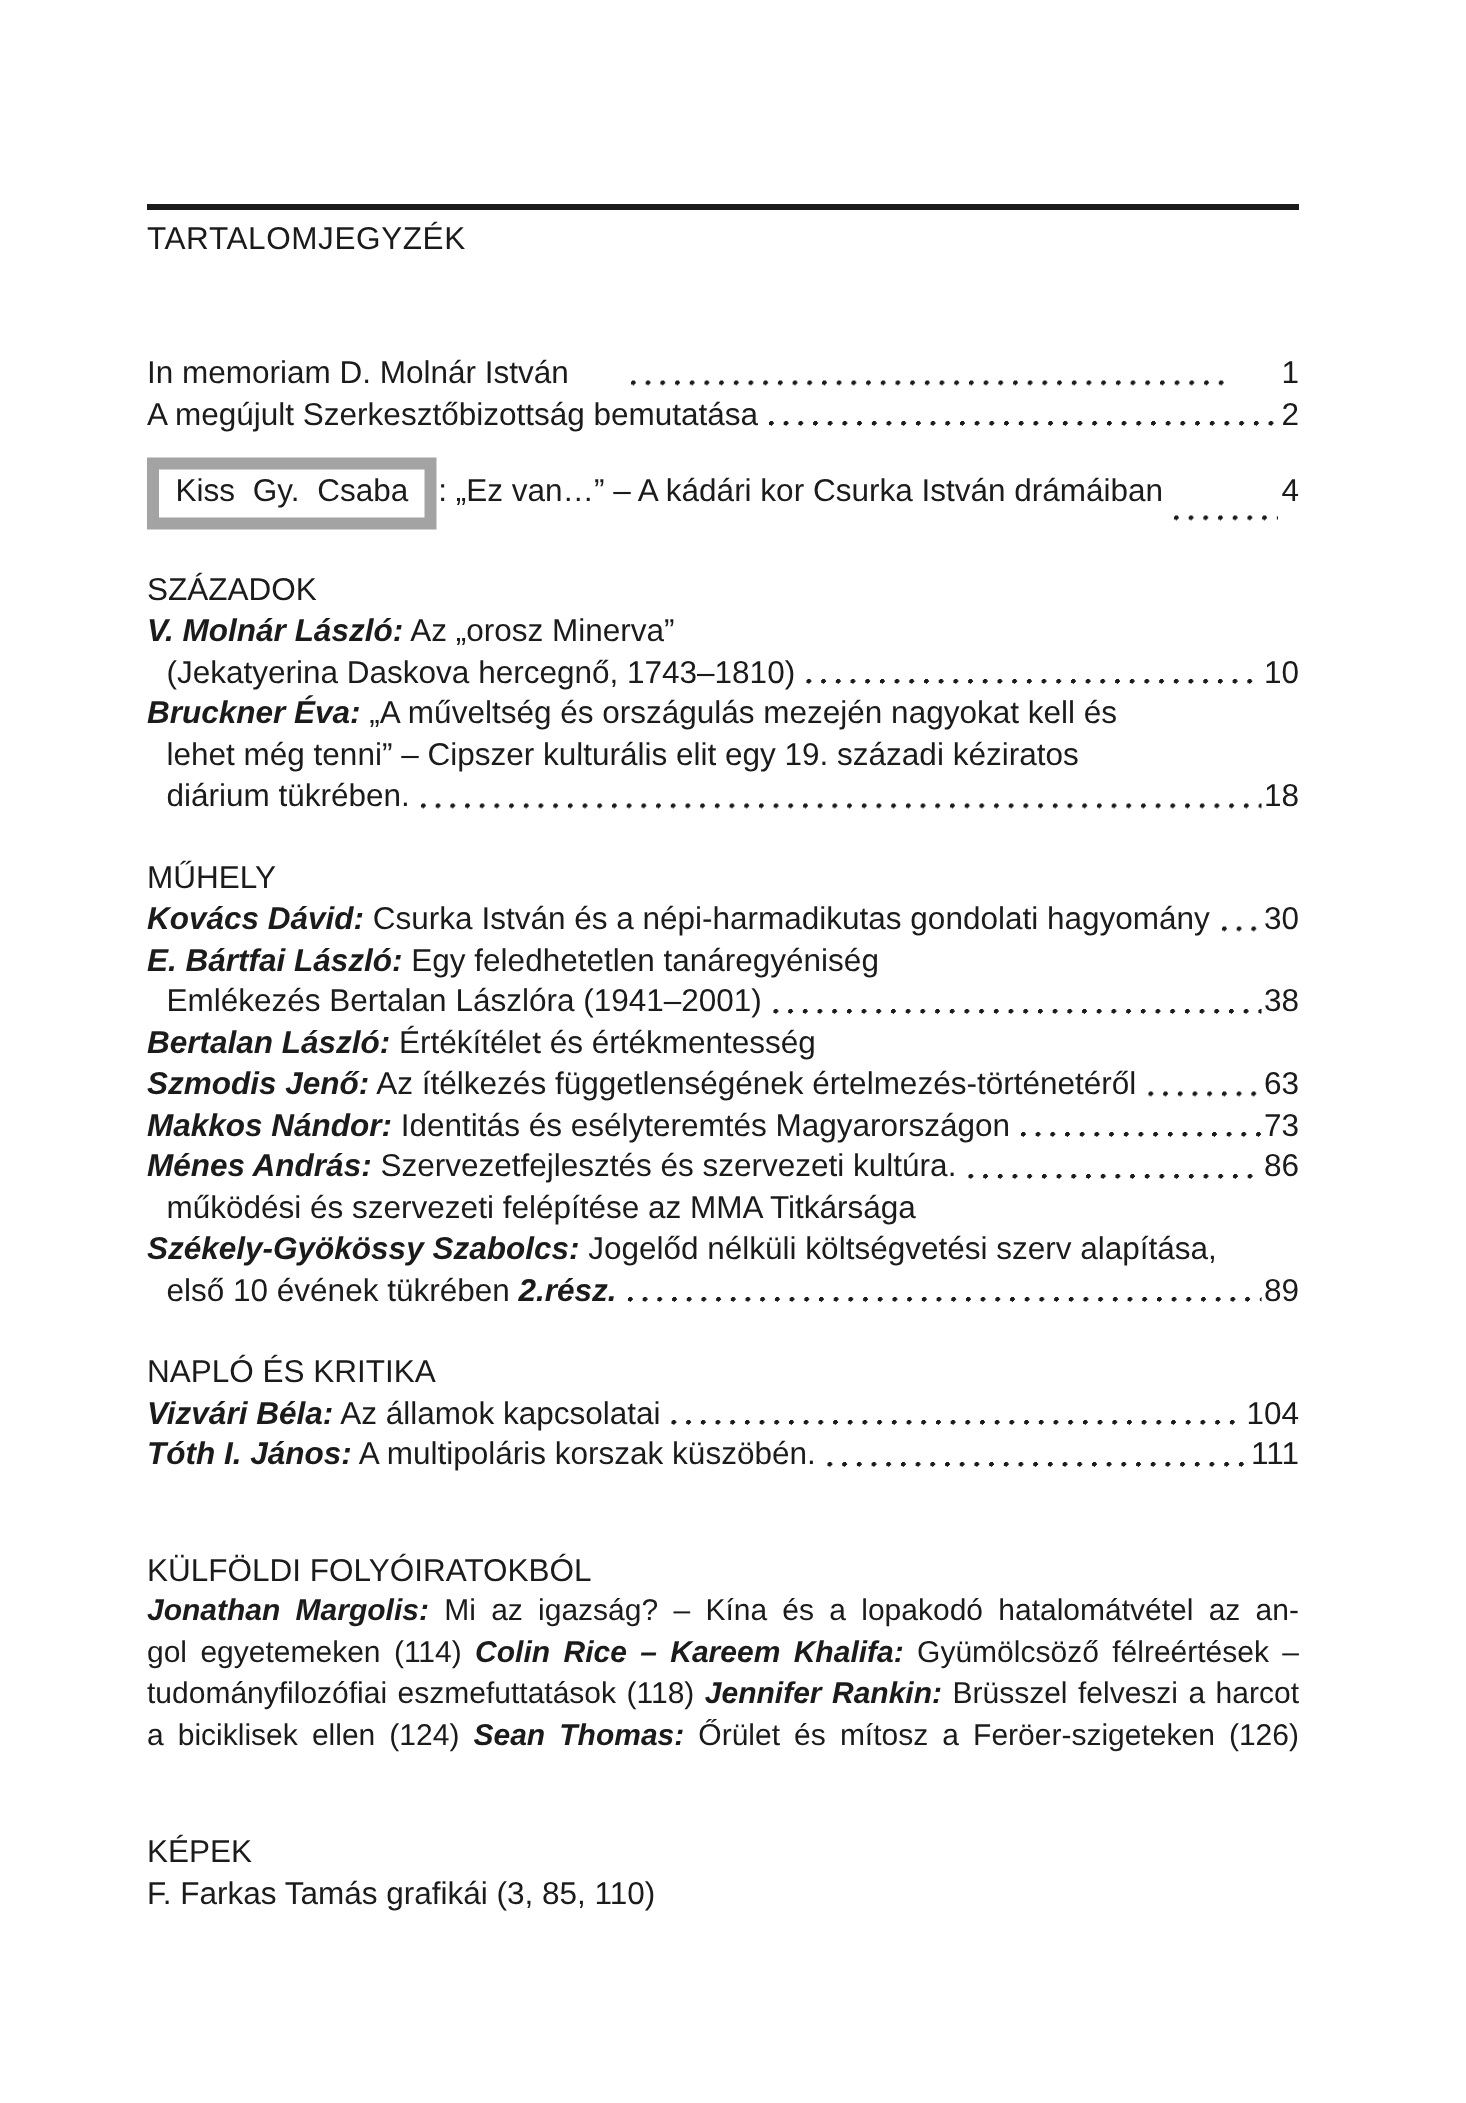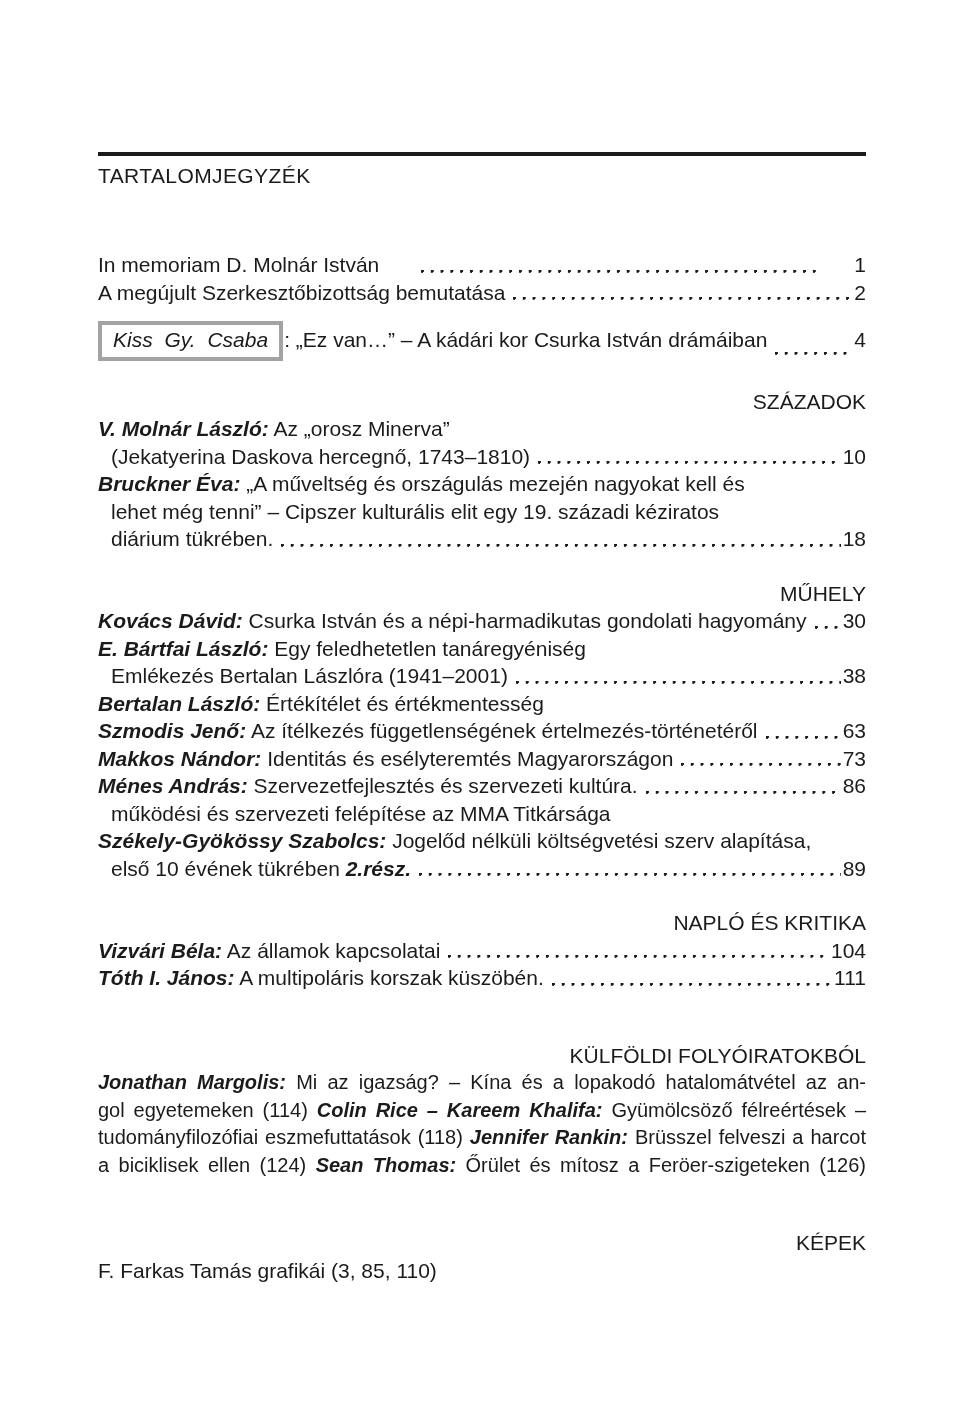--- a/index.html
+++ b/index.html
@@ -4,43 +4,43 @@
 <style>
   html,body{margin:0;padding:0;}
   body{
     width:977px;height:1402px;
     background:#ffffff;
     overflow:hidden;
     font-family:"Liberation Sans","DejaVu Sans",sans-serif;
     color:#1b1b1b;
     -webkit-font-smoothing:antialiased;
   }
-  .sheet{position:absolute;left:98px;top:16px;width:768px;}
+  .sheet{position:absolute;left:98px;top:0;width:768px;}
   .top-rule{margin-top:136px;height:4px;background:#1b1b1b;}
   .doc-title{margin-top:6px;font-size:21px;line-height:27px;letter-spacing:.4px;}
   #toc{font-size:21px;line-height:27.5px;}
   .row{display:flex;white-space:nowrap;align-items:baseline;}
   .row.indent{padding-left:13px;}
   .gap-first{margin-top:62px;gap:34px;}
-  .heading{margin-top:27px;text-align:right;}
+  .heading{margin-top:27px;}
   .heading.gap-large{margin-top:50px;}
   .it{font-style:italic;font-weight:bold;}
   .txt{flex:0 0 auto;}
   .leader{
     flex:1 1 auto;min-width:10px;align-self:flex-end;height:6px;
     margin:0 2px 4px 7px;
     background-image:radial-gradient(circle at 2.2px 2.2px,#1b1b1b 1.45px,rgba(0,0,0,0) 1.6px);
     background-size:9.8px 6px;background-repeat:repeat-x;background-position:left bottom;
   }
   .page-num{flex:0 0 auto;text-align:right;}
   .boxed-row{margin:15px 0 12px;}
   .box{
-    display:inline-block;border:4px solid #a3a3a3;
+    display:inline-block;border:8px solid #a3a3a3;
     padding:1px 11px 3px;margin-right:1px;
-    font-style:italic;word-spacing:6px;
+    word-spacing:6px;
   }
   .para{font-size:20px;line-height:27.5px;}
   .para-line{text-align:justify;text-align-last:justify;}
 </style>
 </head>
 <body>
 
 <div class="sheet">
   <div class="top-rule"></div>
   <div class="doc-title">TARTALOMJEGYZÉK</div>

